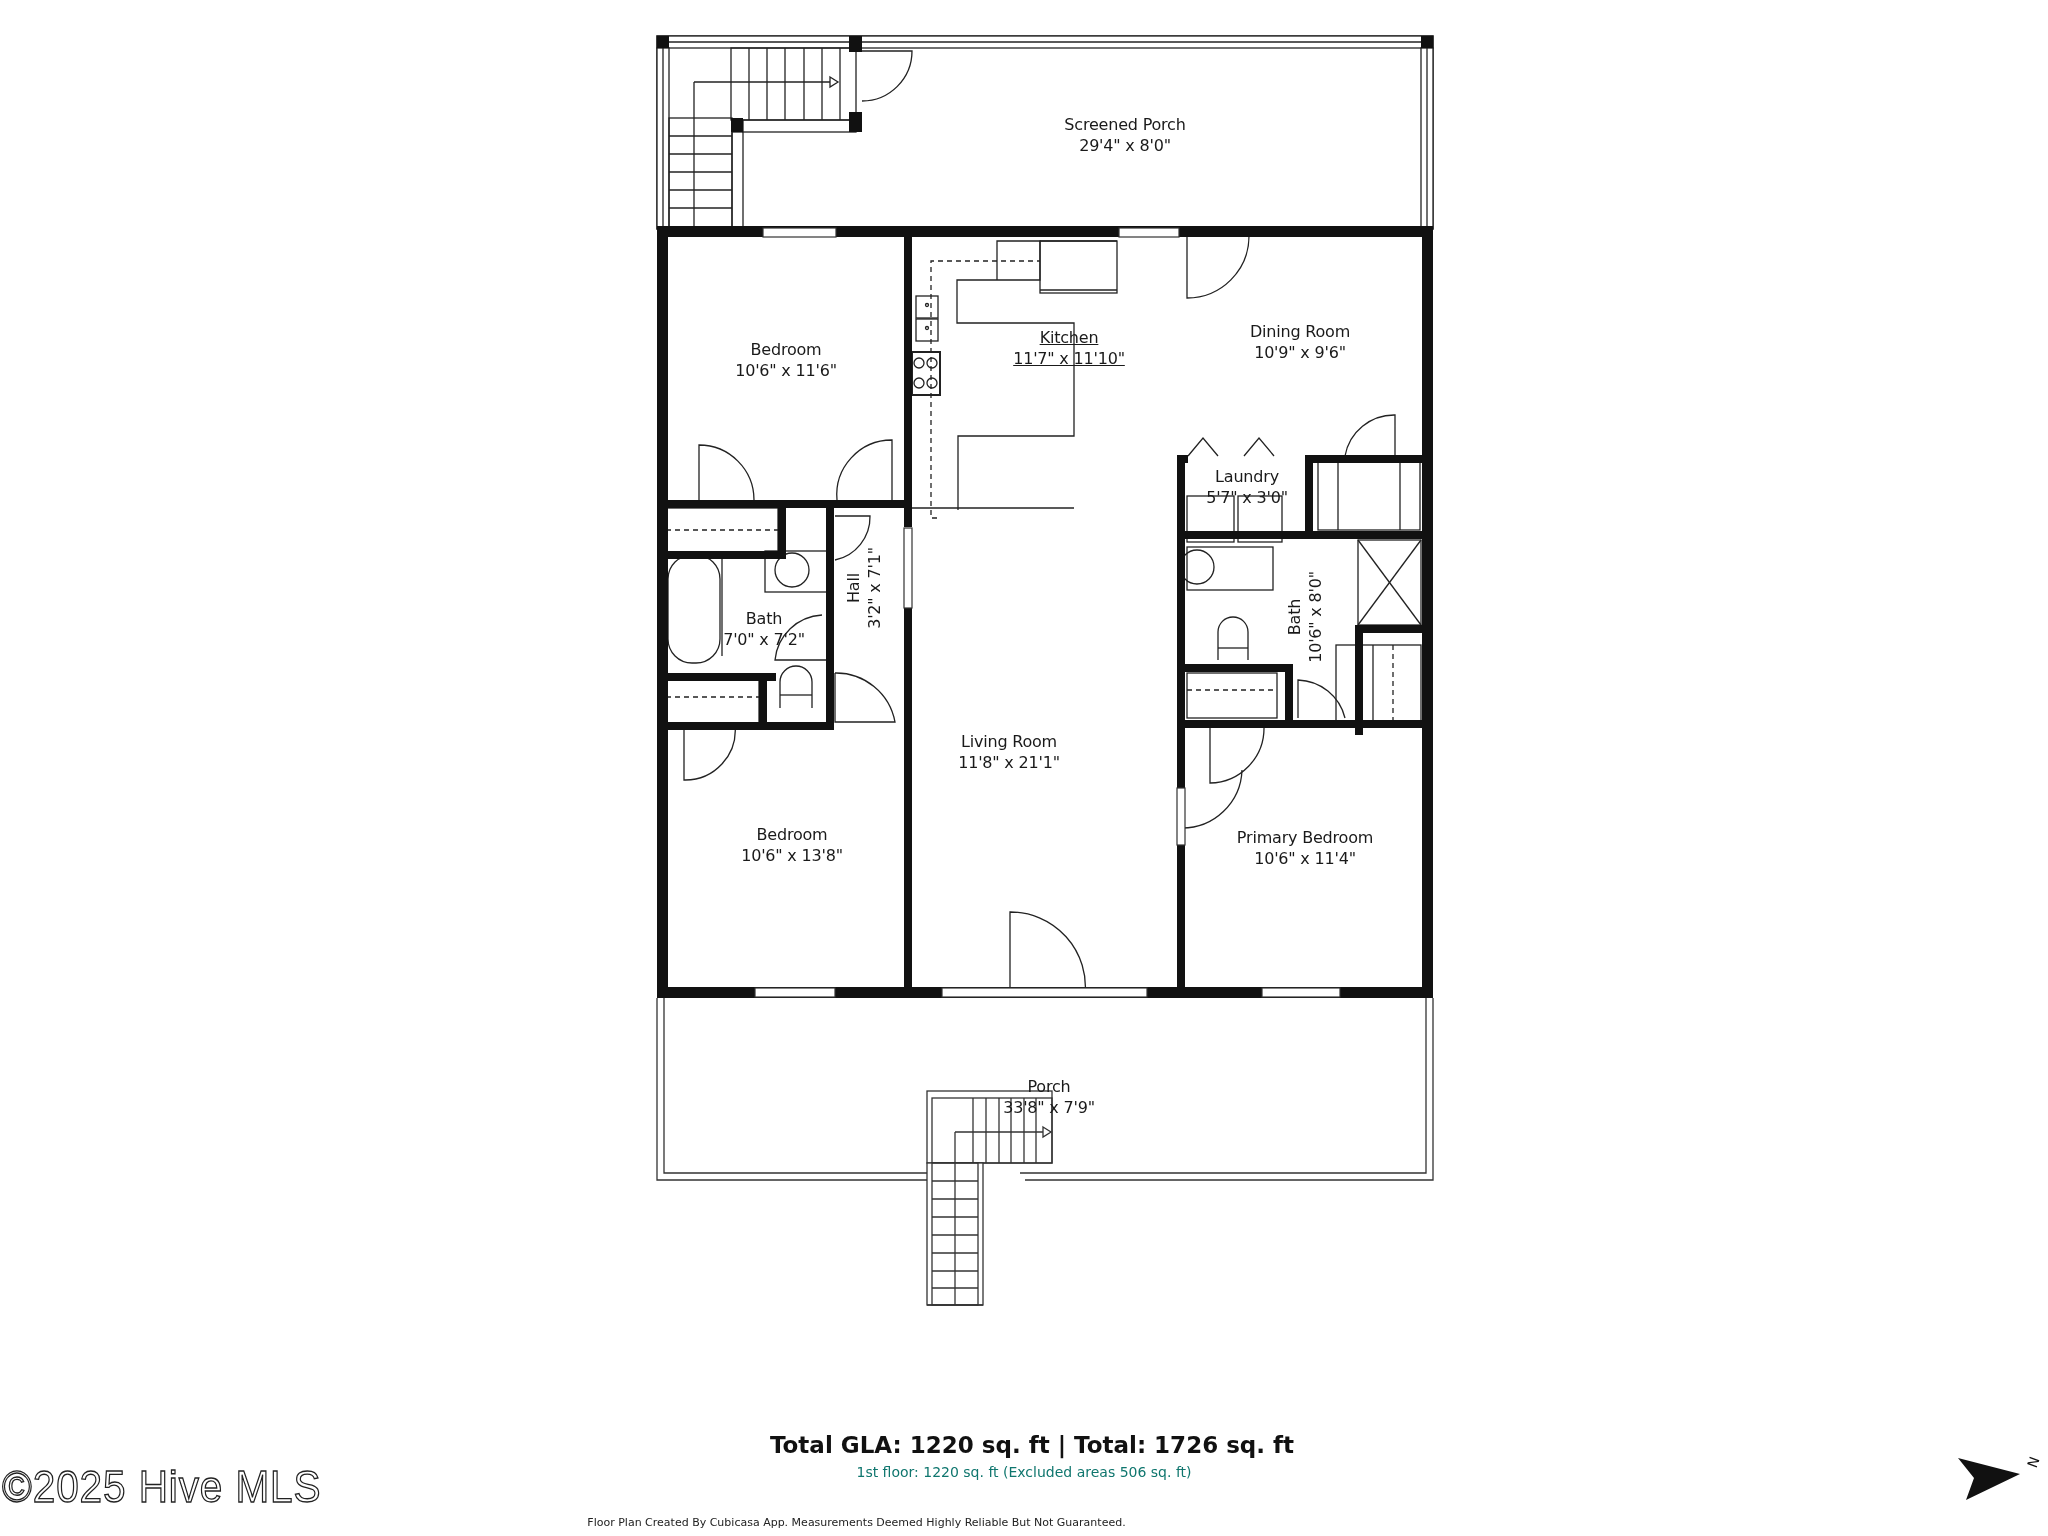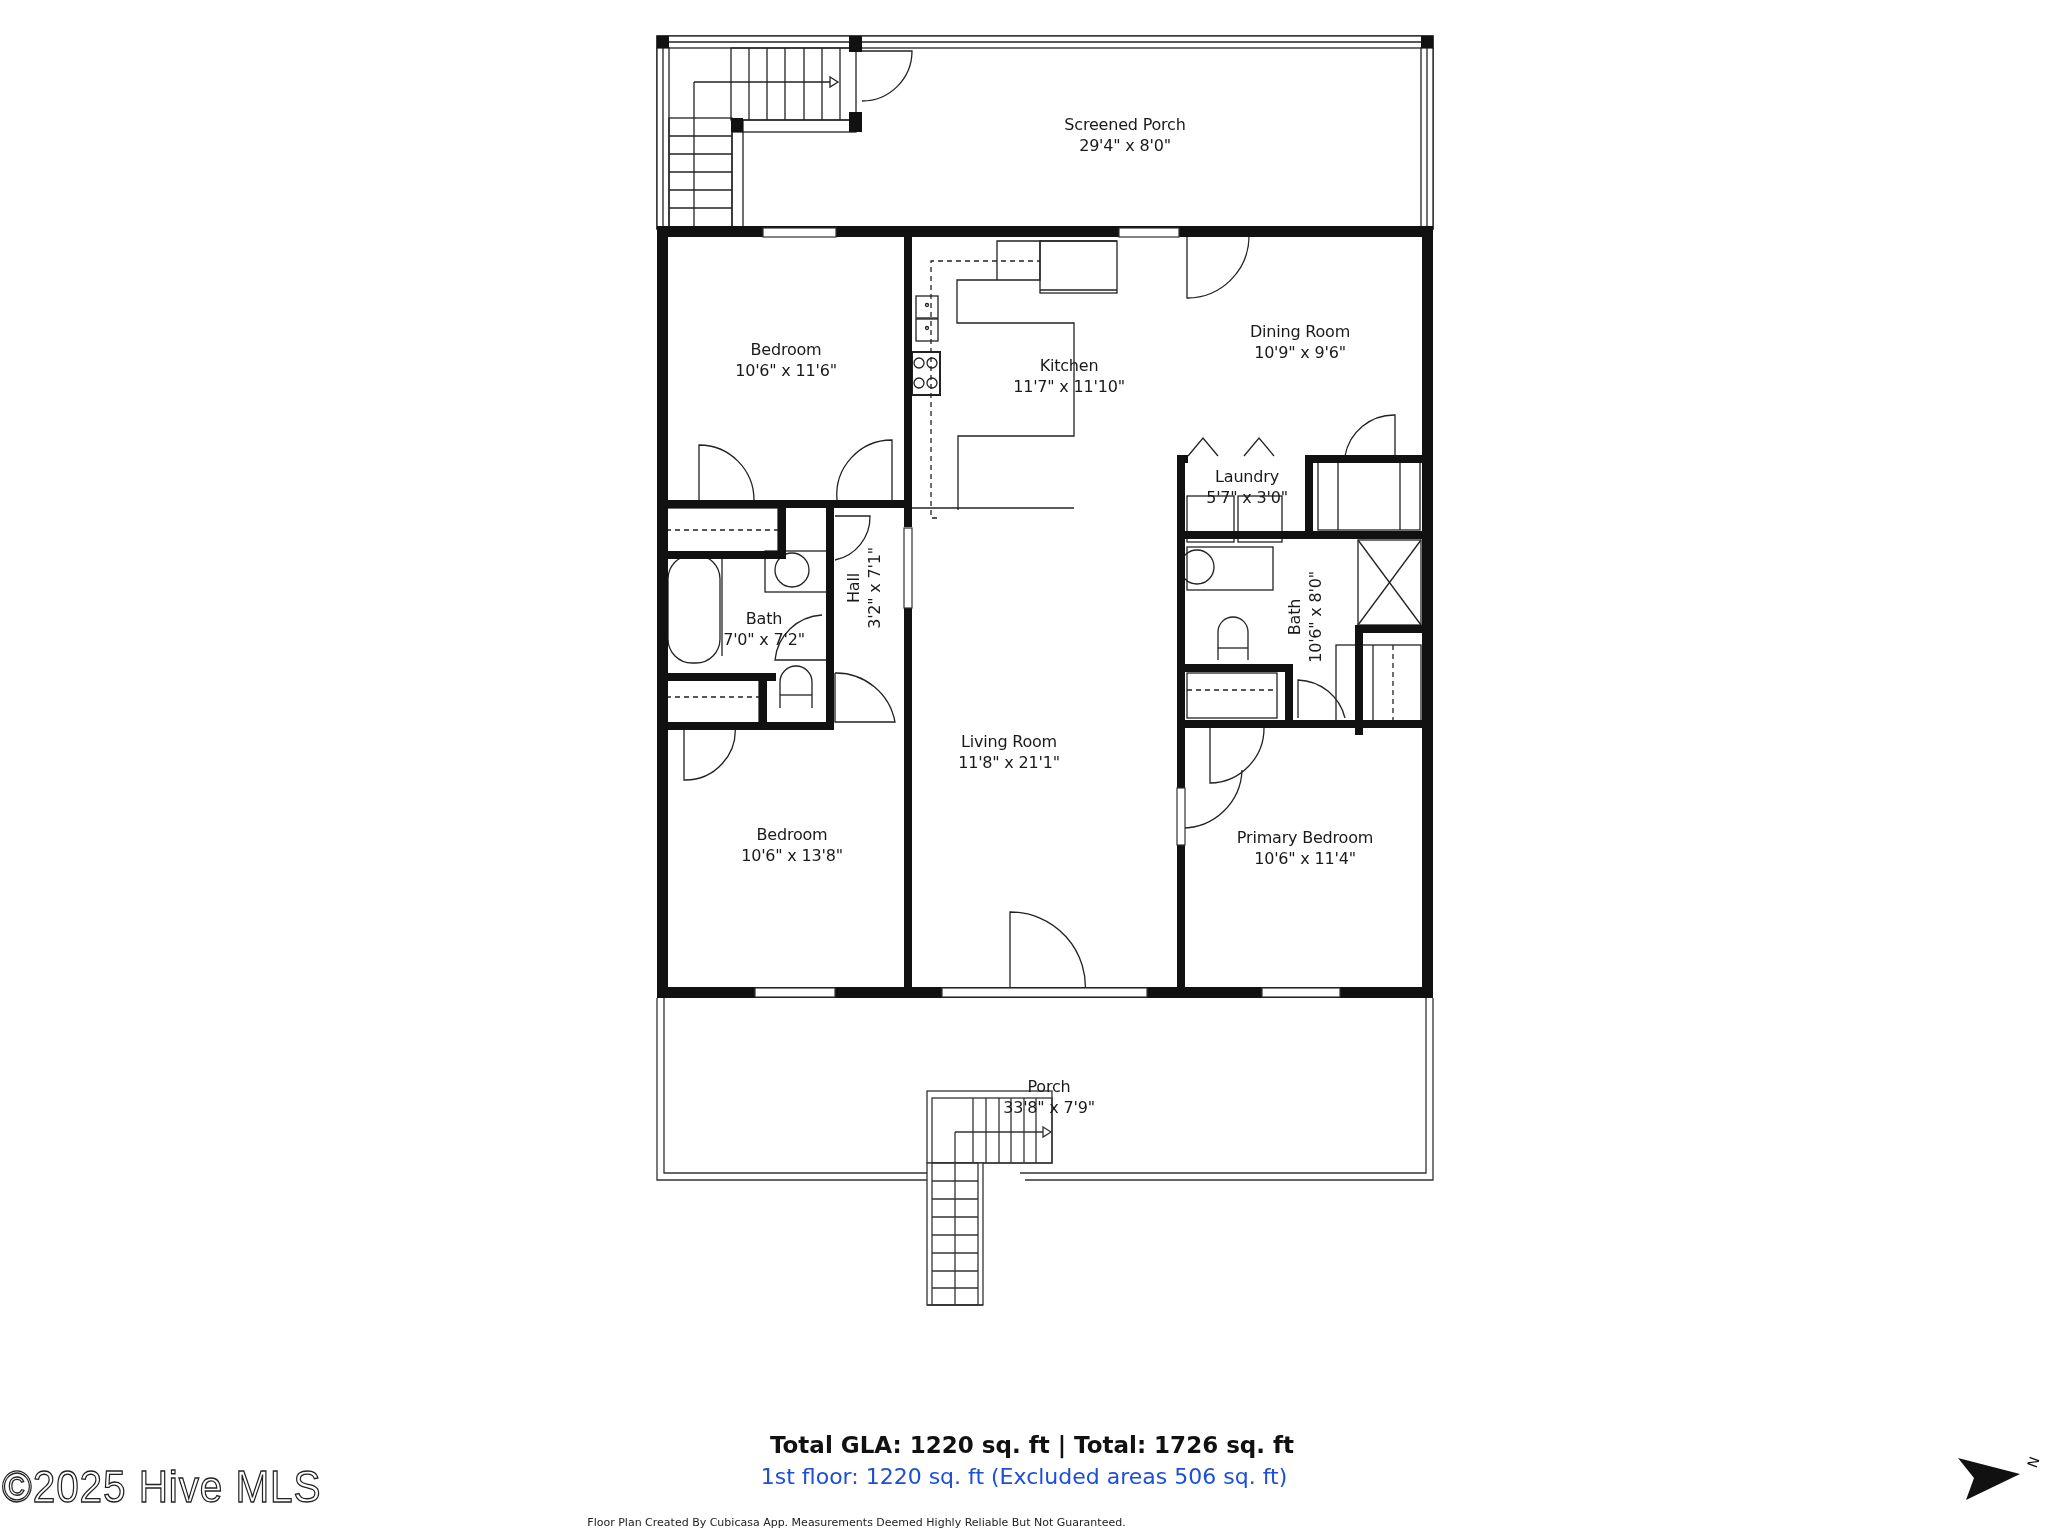--- a/index.html
+++ b/index.html
@@ -1,21 +1,21 @@
 <!DOCTYPE html>
 <html><head>
 <meta charset="utf-8">
 <style>
   html, body { margin: 0; padding: 0; background: #ffffff; }
   body { width: 2048px; height: 1536px; position: relative; overflow: hidden; font-family: "DejaVu Sans", sans-serif; color: #111; }
   #plan { position: absolute; left: 0; top: 0; width: 2048px; height: 1536px; }
   .room-label { position: absolute; text-align: center; font-family: "DejaVu Sans", sans-serif; font-size: 16px; line-height: 21px; color: #1a1a1a; transform: translate(-50%, -50%); white-space: nowrap; letter-spacing: -0.2px; }
   .room-label.vertical { transform: translate(-50%, -50%) rotate(-90deg); }
   .footer-total { position: absolute; left: 0; width: 2048px; top: 1432px; text-align: center; font-weight: bold; font-size: 23px; color: #111; padding-left: 8px; }
-  .footer-floor { position: absolute; left: 0; width: 2048px; top: 1464px; text-align: center; font-size: 22px; color: #1d4ed8; }
+  .footer-floor { position: absolute; left: 0; width: 2048px; top: 1464px; text-align: center; font-size: 14px; color: #0f766e; }
   .footer-disclaimer { position: absolute; left: 0; width: 1713px; top: 1516px; text-align: center; font-size: 11px; color: #222; }
   .watermark { position: absolute; left: 2px; top: 1462px; font-family: "Liberation Sans", sans-serif; font-size: 44px; letter-spacing: 1px; color: #ffffff; -webkit-text-stroke: 1.3px #222; font-weight: normal; transform: scaleX(0.92); transform-origin: left center; }
   .compass { position: absolute; left: 1950px; top: 1450px; width: 90px; height: 60px; }
   .compass-letter { position: absolute; left: 2028px; top: 1454px; font-size: 14px; font-family: "DejaVu Sans", sans-serif; transform: rotate(-70deg); }
 </style>
 </head>
 <body>
 
 <svg id="plan" viewBox="0 0 2048 1536" xmlns="http://www.w3.org/2000/svg">
 
@@ -216,21 +216,21 @@
 </svg>
 
 <div class="room-label" style="left:1125px; top:135px;">
   <div>Screened Porch</div>
   <div>29'4" x 8'0"</div>
 </div>
 <div class="room-label" style="left:786px; top:360px;">
   <div>Bedroom</div>
   <div>10'6" x 11'6"</div>
 </div>
-<div class="room-label" style="left:1069px; top:376px;">
+<div class="room-label" style="left:1069px; top:348px;text-decoration:underline;">
   <div>Kitchen</div>
   <div>11'7" x 11'10"</div>
 </div>
 <div class="room-label" style="left:1300px; top:342px;">
   <div>Dining Room</div>
   <div>10'9" x 9'6"</div>
 </div>
 <div class="room-label" style="left:1247px; top:487px;">
   <div>Laundry</div>
   <div>5'7" x 3'0"</div>

